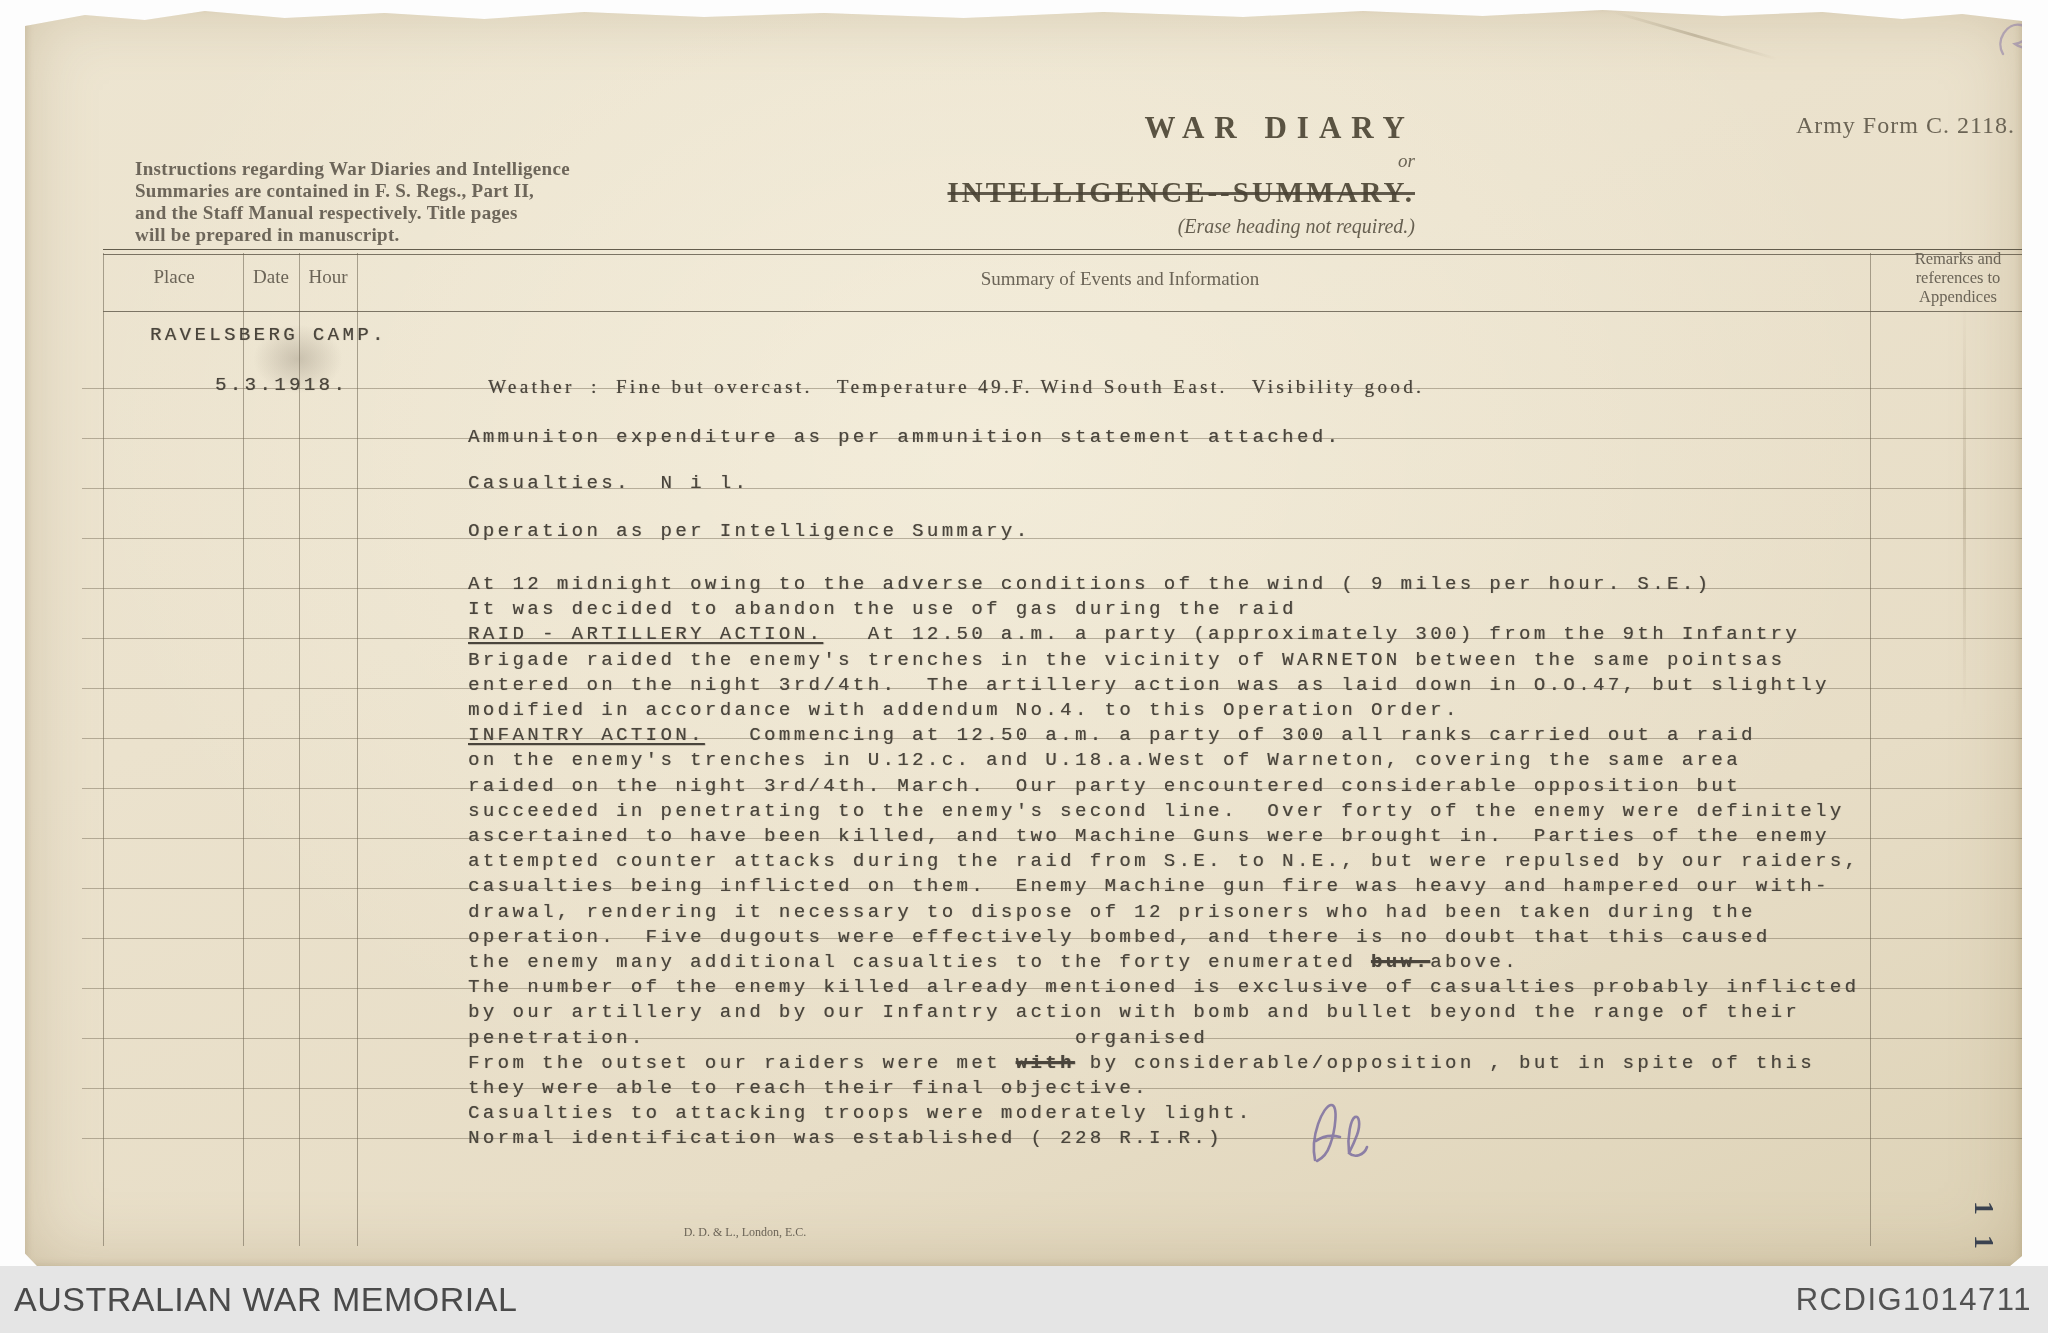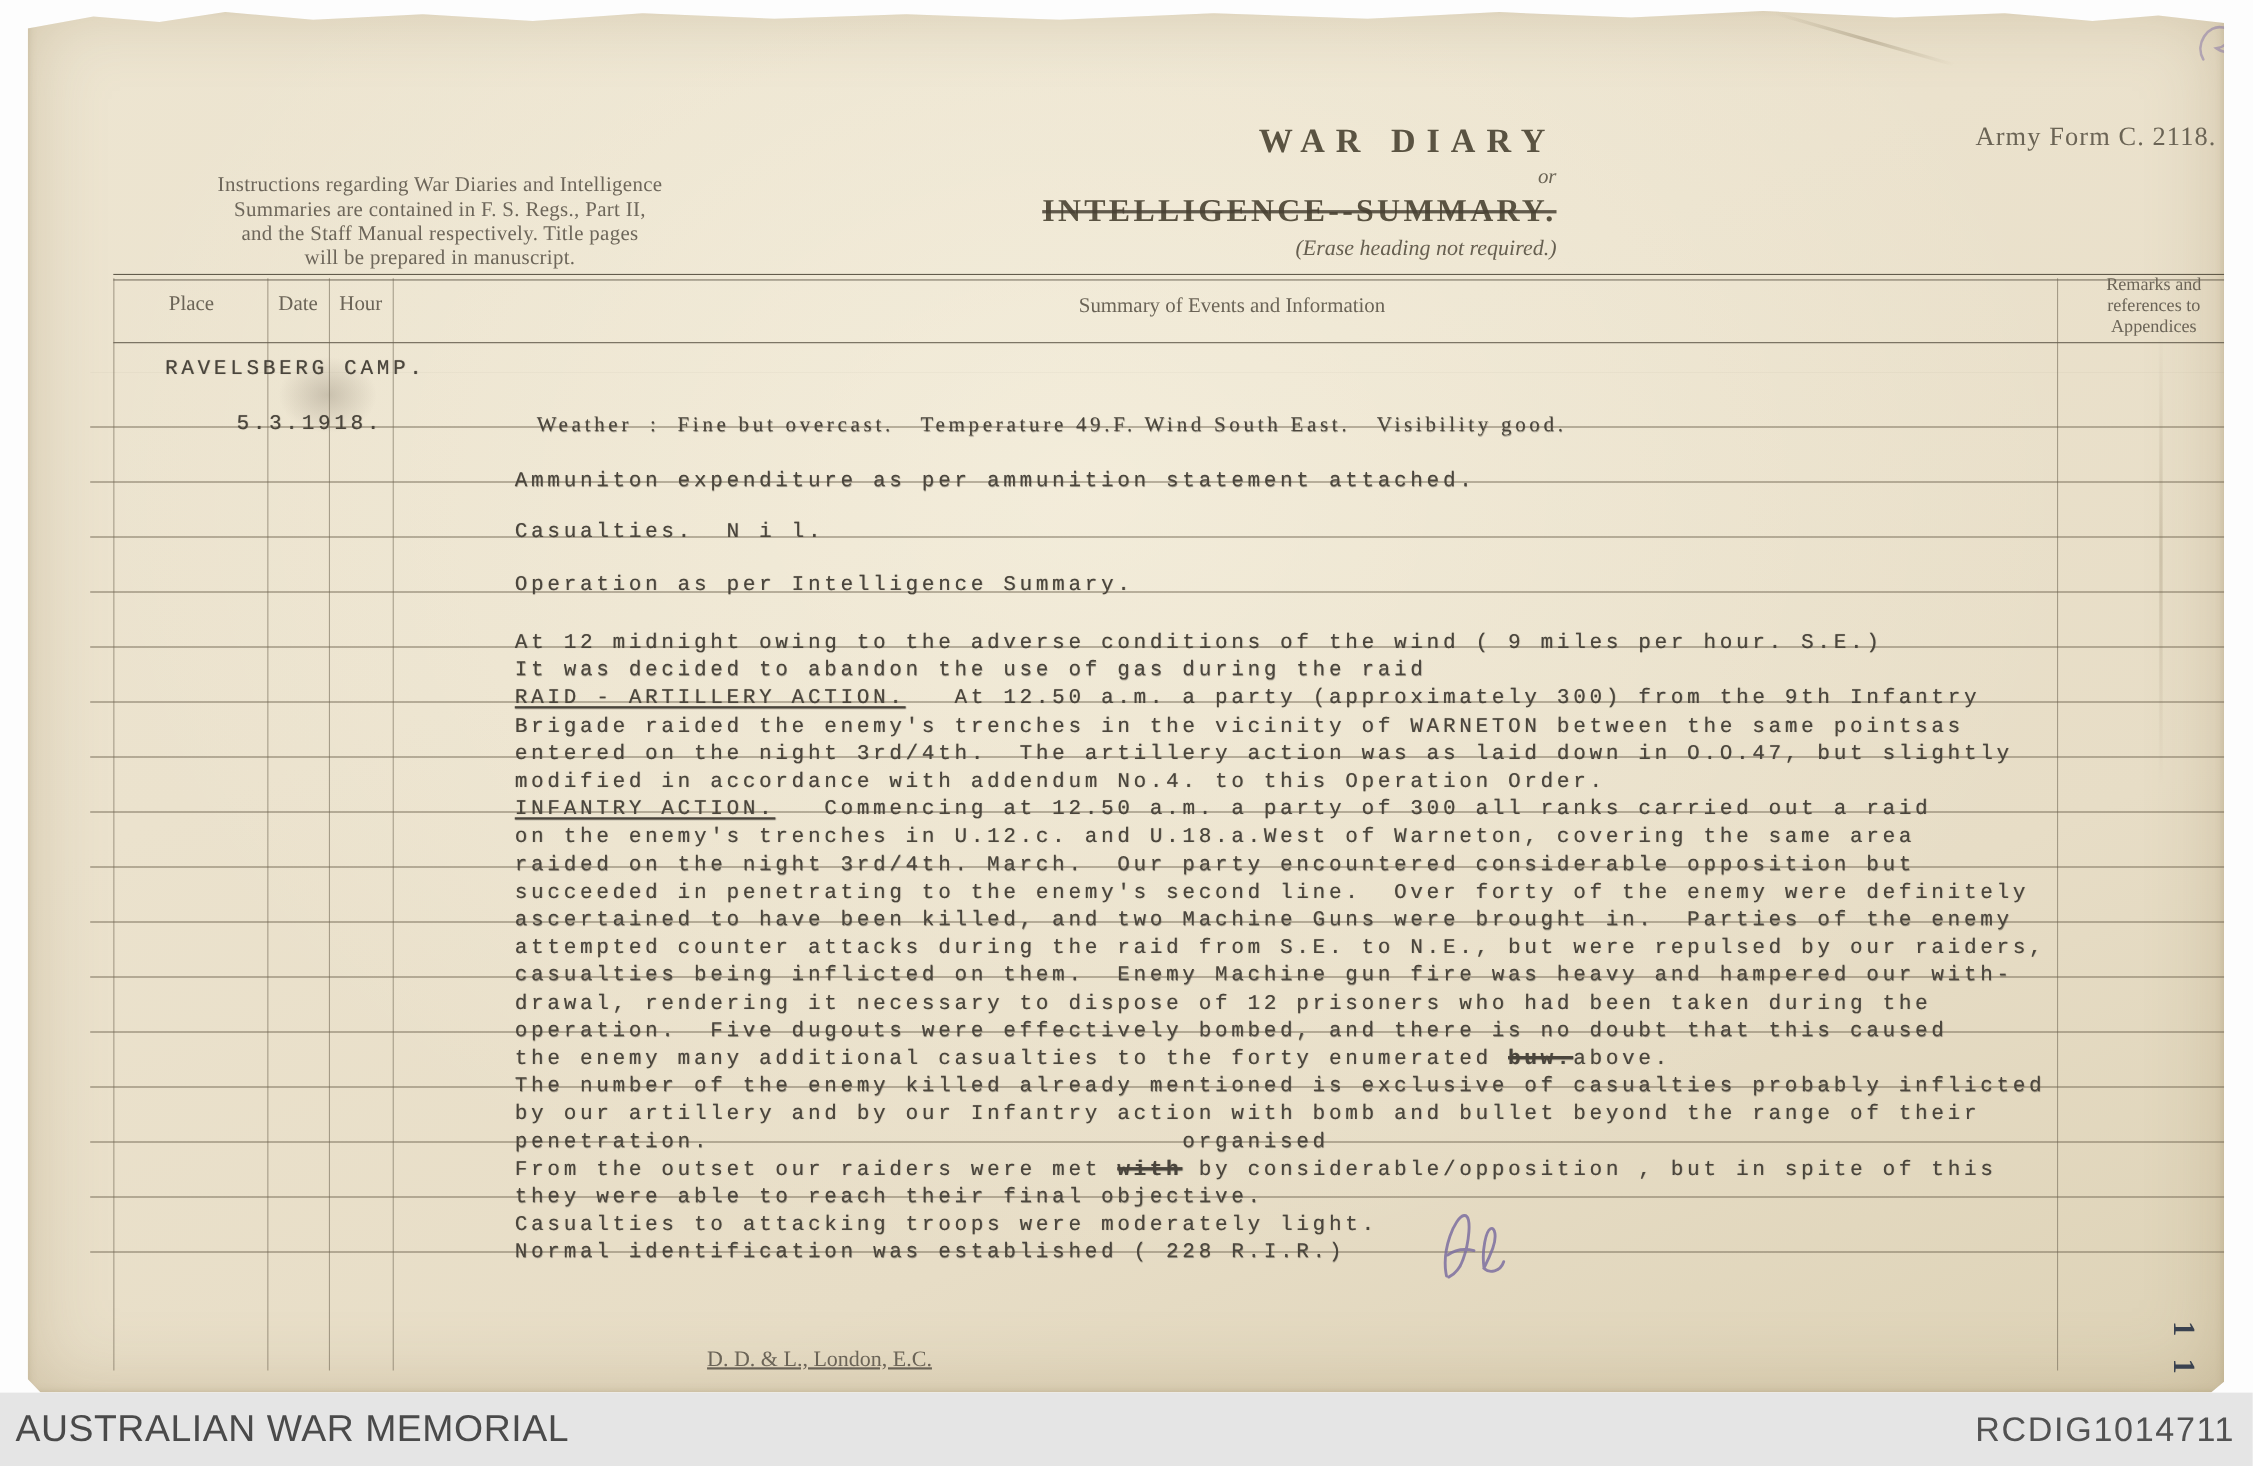--- a/index.html
+++ b/index.html
@@ -23,22 +23,22 @@
   }
   .stain1{position:absolute;left:228px;top:318px;width:90px;height:70px;border-radius:50%;
     background:radial-gradient(ellipse,rgba(118,108,92,0.30),rgba(118,108,92,0) 70%);}
   .crease1{position:absolute;left:1585px;top:28px;width:170px;height:3px;
     background:linear-gradient(to right,rgba(130,115,85,0),rgba(130,115,85,0.35),rgba(130,115,85,0));
     transform:rotate(16deg);}
   .crease2{position:absolute;left:1938px;top:290px;width:3px;height:420px;
     background:linear-gradient(to bottom,rgba(130,115,85,0),rgba(130,115,85,0.25),rgba(130,115,85,0));}
   
   .instructions{
-    position:absolute;left:110px;top:152px;width:530px;text-align:center;
-    font-size:19px;line-height:22px;color:#6d665a;letter-spacing:0.3px;
+    position:absolute;left:110px;top:152px;width:530px;
+    font-size:19px;line-height:22px;color:#6d665a;letter-spacing:0.3px;font-weight:bold;
   }
   .title-block{position:absolute;left:790px;top:104px;width:600px;text-align:right;color:#5a5342;}
   .war-diary{font-size:31px;font-weight:bold;letter-spacing:10px;}
   .title-or{font-style:italic;font-size:19px;margin-top:4px;color:#6b6455;}
   .struck-title{
     font-size:29px;font-weight:bold;letter-spacing:3px;margin-top:4px;
     text-decoration:line-through;text-decoration-thickness:2.5px;
     text-decoration-color:rgba(72,65,52,0.85);
   }
   .erase-note{font-style:italic;font-size:20px;margin-top:6px;color:#665f50;}
@@ -76,21 +76,21 @@
   #typed-paragraph{
     position:absolute;left:443px;top:566px;line-height:25.2px;
     font-family:"Liberation Mono",monospace;font-size:19px;letter-spacing:3.4px;
     color:#4a453c;white-space:pre;text-shadow:0.4px 0.4px 0.7px rgba(62,57,47,0.55);
   }
   #typed-paragraph .u{text-decoration:underline;text-decoration-thickness:1.6px;text-underline-offset:3px;}
   #typed-paragraph .x{text-decoration:line-through;text-decoration-thickness:3px;font-weight:bold;}
   
   .imprint{position:absolute;left:440px;top:1183px;width:560px;text-align:center;
     color:#6b6457;white-space:pre;}
-  .imprint-l1{font-size:20px;text-decoration:underline;}
+  .imprint-l1{font-size:12px;}
   .imprint-l2{font-size:15px;margin-top:1px;}
   .imprint-l2 .b{font-weight:bold;}
   #side-marks .side-mark{position:absolute;left:1952px;transform:rotate(90deg);
     font-size:28px;font-weight:bold;color:#3a4250;font-family:"Liberation Serif",serif;}
   .hand-mark{position:absolute;left:1282px;top:1092px;}
   .corner-scribble{position:absolute;left:1968px;top:10px;}
   
   .footer{position:absolute;left:0;top:1266px;width:2048px;height:67px;background:#e5e5e5;}
   .footer-left{position:absolute;left:14px;top:14px;font-family:"Liberation Sans",sans-serif;
     font-weight:300;font-size:34px;letter-spacing:0.5px;color:#4a4a4a;}

